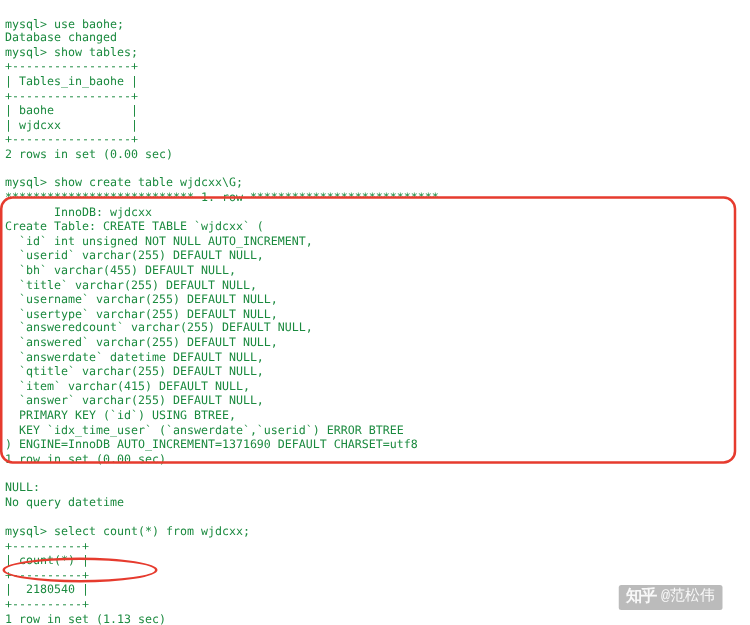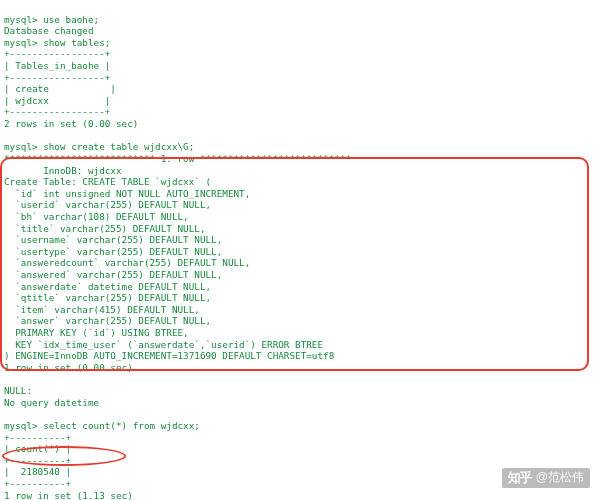--- a/index.html
+++ b/index.html
@@ -26,25 +26,25 @@
     pointer-events: none;
   }
   .hl-oval {
     position: absolute;
     border: 2px solid #e63b2e;
     border-radius: 50%;
     pointer-events: none;
   }
   .watermark {
     position: absolute;
-    right: 10px;
+    right: 22px;
     bottom: 12px;
     color: rgba(255,255,255,0.9);
     background: rgba(120,120,120,0.5);
-    font-family: Liberation Sans, sans-serif;
+    font-family: Liberation Mono, monospace;
     font-size: 12px;
     padding: 2px 6px;
     border-radius: 2px;
     display: flex;
     align-items: center;
     gap: 4px;
   }
   .wm-logo {
     font-weight: bold;
     font-size: 13px;
@@ -54,32 +54,32 @@
 </head>
 <body>
 
 <div class="term">
 <span>mysql&gt; use baohe;</span>
 <span>Database changed</span>
 <span>mysql&gt; show tables;</span>
 <span>+-----------------+</span>
 <span>| Tables_in_baohe |</span>
 <span>+-----------------+</span>
-<span>| create           |</span>
+<span>| baohe           |</span>
 <span>| wjdcxx          |</span>
 <span>+-----------------+</span>
 <span>2 rows in set (0.00 sec)</span>
 <span></span>
 <span>mysql&gt; show create table wjdcxx\G;</span>
 <span>*************************** 1. row ***************************</span>
 <span>       InnoDB: wjdcxx</span>
 <span>Create Table: CREATE TABLE `wjdcxx` (</span>
 <span>  `id` int unsigned NOT NULL AUTO_INCREMENT,</span>
 <span>  `userid` varchar(255) DEFAULT NULL,</span>
-<span>  `bh` varchar(108) DEFAULT NULL,</span>
+<span>  `bh` varchar(455) DEFAULT NULL,</span>
 <span>  `title` varchar(255) DEFAULT NULL,</span>
 <span>  `username` varchar(255) DEFAULT NULL,</span>
 <span>  `usertype` varchar(255) DEFAULT NULL,</span>
 <span>  `answeredcount` varchar(255) DEFAULT NULL,</span>
 <span>  `answered` varchar(255) DEFAULT NULL,</span>
 <span>  `answerdate` datetime DEFAULT NULL,</span>
 <span>  `qtitle` varchar(255) DEFAULT NULL,</span>
 <span>  `item` varchar(415) DEFAULT NULL,</span>
 <span>  `answer` varchar(255) DEFAULT NULL,</span>
 <span>  PRIMARY KEY (`id`) USING BTREE,</span>

